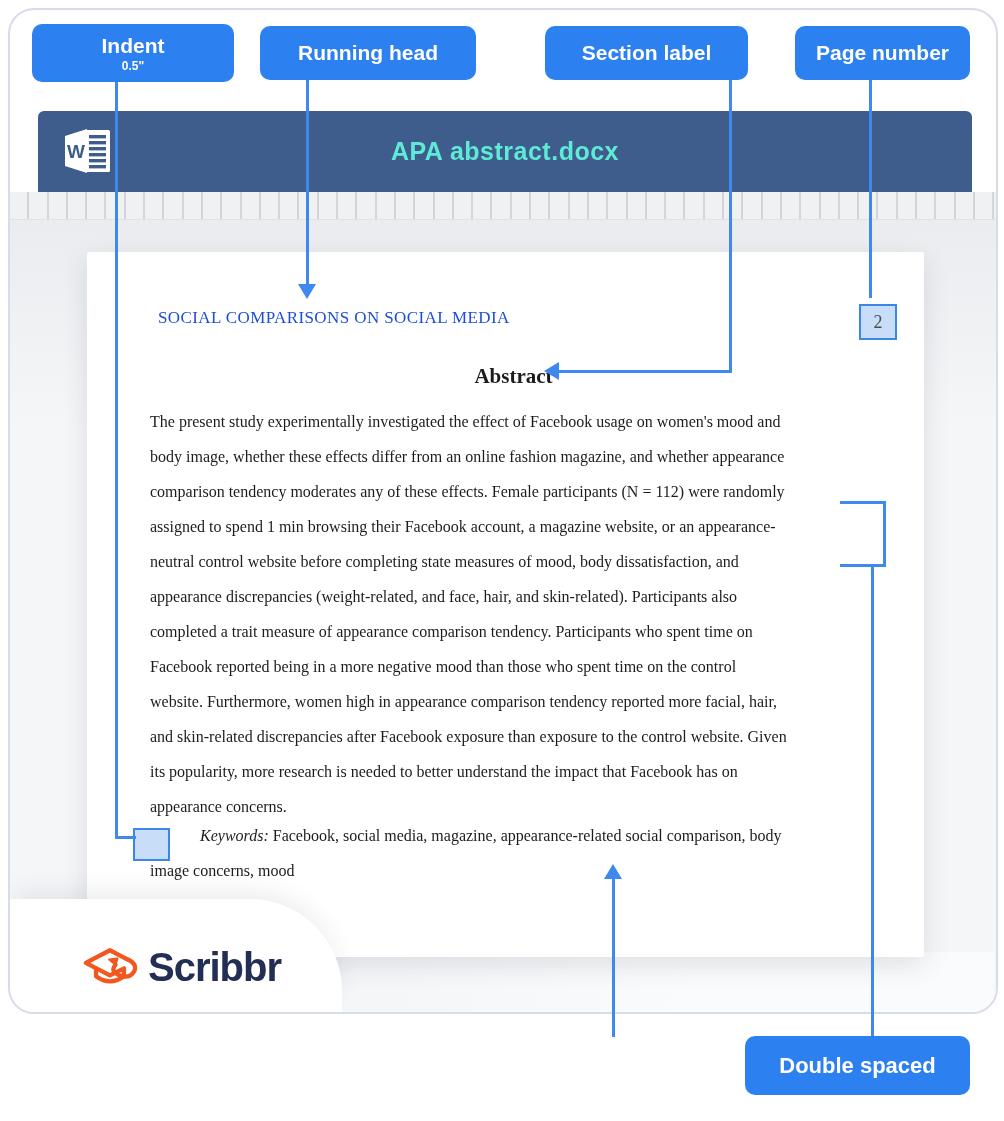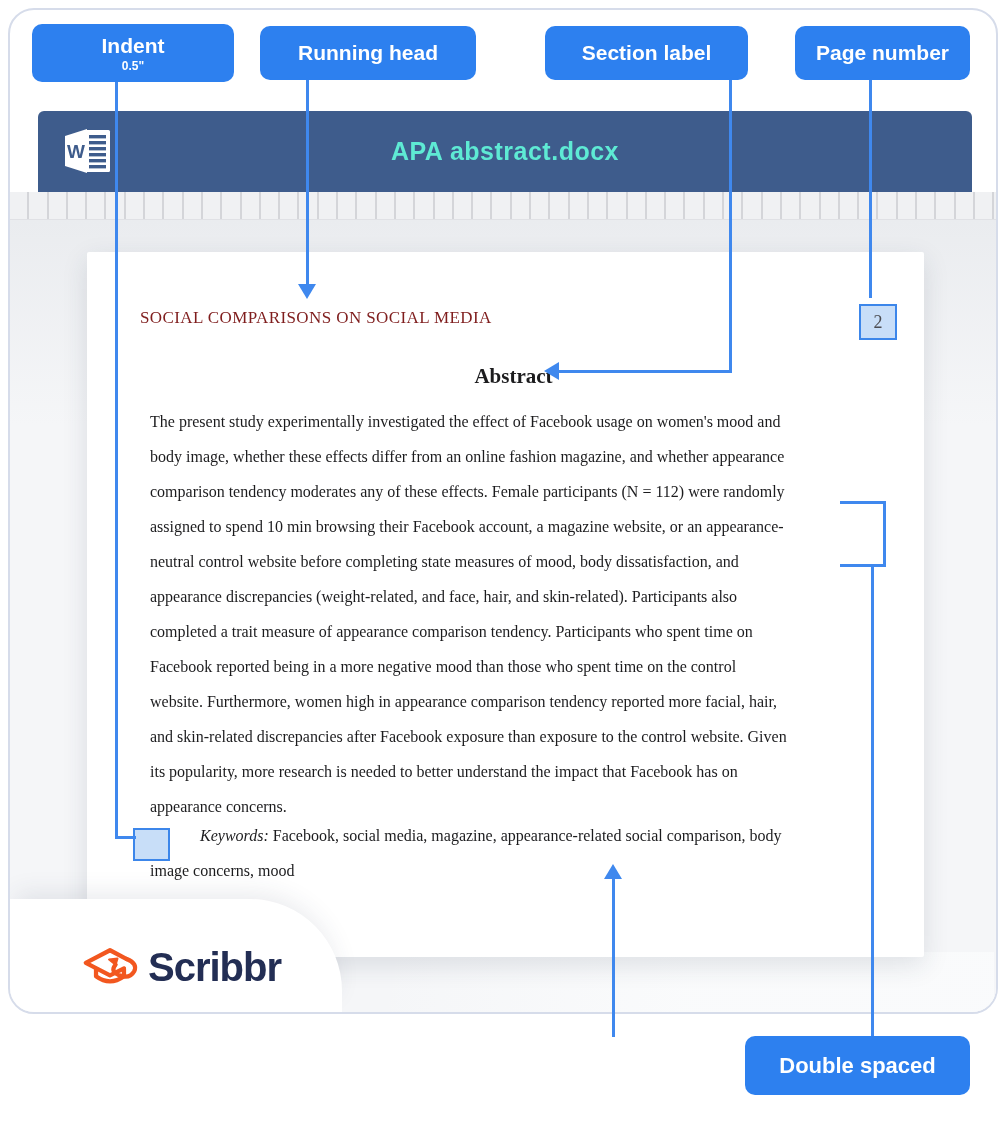--- a/index.html
+++ b/index.html
@@ -19,21 +19,21 @@
   .ruler{position:absolute;left:0px;top:182px;width:986px;height:27px;background:#f0f1f3;
          background-image:repeating-linear-gradient(to right,transparent 0 17.3px,#d4d5d9 17.3px 19.3px);
          border-bottom:1px solid #e0e1e5;}
   .pagearea{position:absolute;left:0;top:210px;width:986px;height:792px;
             background:linear-gradient(#eaecef,#f5f6f8 26%);}
 
   
   .page{position:absolute;left:77px;top:242px;width:837px;height:705px;background:#fff;
         border-radius:2px;box-shadow:0 8px 26px rgba(40,55,80,.13);}
   .serif{font-family:"Liberation Serif",serif;color:#1c1c1e;}
-  .runhead{position:absolute;left:53px;top:56px;font-size:17px;letter-spacing:.4px;color:#7f1d1d;}
+  .runhead{position:absolute;left:71px;top:56px;font-size:17px;letter-spacing:.4px;color:#1d4ed8;}
   .pagenum-box{position:absolute;left:772px;top:52px;width:34px;height:32px;
                background:#c8def8;border:2px solid #3c86ea;display:flex;align-items:center;
                justify-content:center;font-size:18px;color:#4c4d52;}
   .heading{position:absolute;left:8px;width:100%;top:112px;text-align:center;
            font-weight:bold;font-size:21px;}
   .bodytext{position:absolute;left:63px;top:152px;font-size:16px;line-height:35px;white-space:nowrap;}
   .kw-indent-box{position:absolute;left:46px;top:576px;width:33px;height:29px;
                  background:#c8def8;border:2px solid #3c86ea;}
   .kw-line1{position:absolute;left:113px;top:575px;font-size:16px;white-space:nowrap;}
   .kw-line1 .kwlabel{font-style:italic;}
@@ -94,21 +94,21 @@
       <div class="runhead">SOCIAL COMPARISONS ON SOCIAL MEDIA</div>
       <div class="pagenum-box">
         <span>2</span>
       </div>
       <div class="heading">Abstract</div>
 
       <div class="bodytext">
         <div>The present study experimentally investigated the effect of Facebook usage on women's mood and</div>
         <div>body image, whether these effects differ from an online fashion magazine, and whether appearance</div>
         <div>comparison tendency moderates any of these effects. Female participants (N = 112) were randomly</div>
-        <div>assigned to spend 10 min browsing their Facebook account, a magazine website, or an appearance-</div>
+        <div>assigned to spend 1 min browsing their Facebook account, a magazine website, or an appearance-</div>
         <div>neutral control website before completing state measures of mood, body dissatisfaction, and</div>
         <div>appearance discrepancies (weight-related, and face, hair, and skin-related). Participants also</div>
         <div>completed a trait measure of appearance comparison tendency. Participants who spent time on</div>
         <div>Facebook reported being in a more negative mood than those who spent time on the control</div>
         <div>website. Furthermore, women high in appearance comparison tendency reported more facial, hair,</div>
         <div>and skin-related discrepancies after Facebook exposure than exposure to the control website. Given</div>
         <div>its popularity, more research is needed to better understand the impact that Facebook has on</div>
         <div>appearance concerns.</div>
       </div>
 

